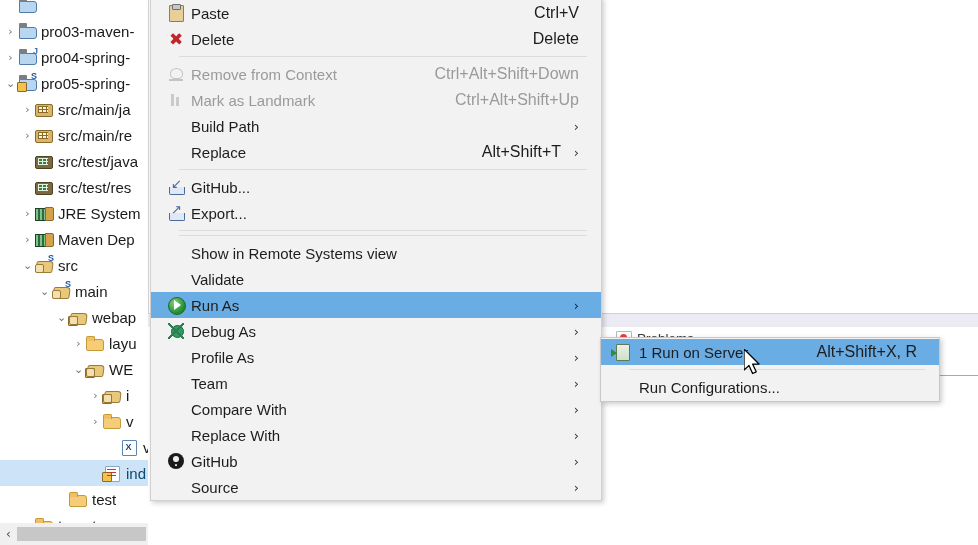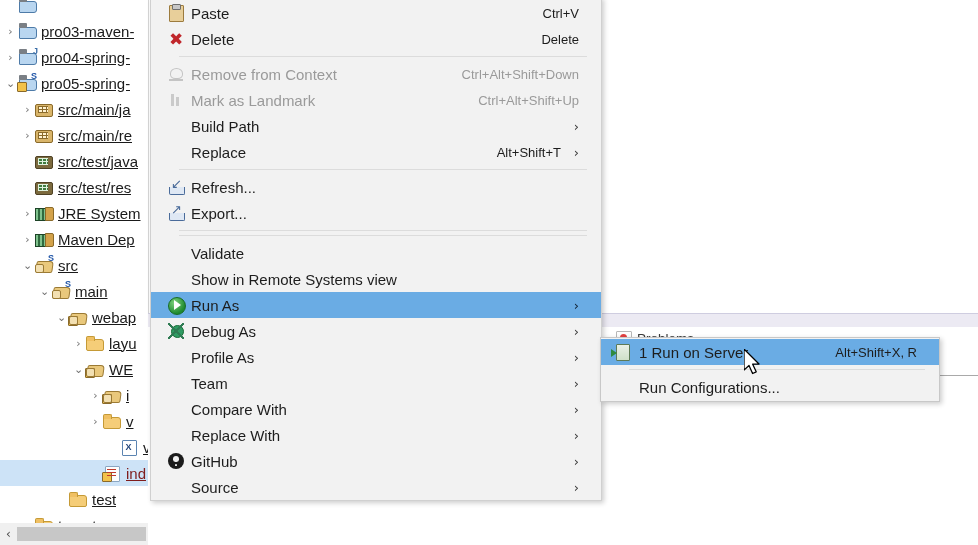--- a/index.html
+++ b/index.html
@@ -51,23 +51,23 @@
   }
   .tree-rows{position:absolute;left:0;top:-8px;width:148px;}
   .trow{
     height:26px;display:flex;align-items:center;white-space:nowrap;
     font-size:15px;color:#1a1a1a;position:relative;
   }
   .trow .twist{
     width:13px;flex:0 0 13px;text-align:center;color:#6f6f6f;font-size:11px;
     font-family:"DejaVu Sans", sans-serif;line-height:1;
   }
-  .trow .tlabel{margin-left:5px;overflow:hidden;text-decoration:underline;}
+  .trow .tlabel{margin-left:5px;overflow:hidden;}
   .trow.sel{background:#cde3f7;}
-  .trow.sel .tlabel{color:#7f1d1d;}
+  .trow.sel .tlabel{color:#0c4a6e;}
 
   
   .ico{position:relative;width:19px;height:16px;flex:0 0 19px;}
   .ico.folder::before{
     content:"";position:absolute;left:1px;top:4px;width:16px;height:10px;
     background:#f5cd78;border:1px solid #c59a36;border-radius:1px 3px 2px 2px;
   }
   .ico.folder::after{
     content:"";position:absolute;left:1px;top:1px;width:7px;height:4px;
     background:#f0c063;border:1px solid #c59a36;border-bottom:none;border-radius:2px 2px 0 0;
@@ -183,21 +183,21 @@
   }
   .mi{
     position:relative;display:flex;align-items:center;height:26px;
     padding-left:14px;padding-right:22px;
     font-size:15px;color:#1d1d1d;white-space:nowrap;
   }
   .mi.hl{background:#6aace4;}
   .mi.disabled{color:#9a9a9a;}
   .mi .micon{width:26px;flex:0 0 26px;position:relative;height:18px;}
   .mi .mlabel{flex:1;}
-  .mi .maccel{color:#1d1d1d;font-size:13px;margin-left:20px;}
+  .mi .maccel{color:#1d1d1d;font-size:16px;margin-left:20px;}
   .mi.disabled .maccel{color:#9a9a9a;text-align:center;}
   .mi .marrow{
     width:10px;text-align:right;font-size:13px;color:#3a3a3a;margin-left:8px;
     font-family:"DejaVu Sans", sans-serif;
   }
   .mi.hl .marrow{color:#123}
   .msep{height:1px;background:#dcdcdc;margin:4px 14px 4px 28px;}
 
   
   .mic{position:absolute;left:2px;top:0;width:18px;height:18px;}
@@ -495,37 +495,37 @@
         <span class="micon"></span>
         <span class="mlabel">Replace</span>
         <span class="maccel">Alt+Shift+T</span>
         <span class="marrow">›</span>
       </div>
       <div class="msep"></div>
       <div class="mi">
         <span class="micon">
           <span class="mic import"></span>
         </span>
-        <span class="mlabel">Refresh...</span>
+        <span class="mlabel">GitHub...</span>
       </div>
       <div class="mi">
         <span class="micon">
           <span class="mic export"></span>
         </span>
         <span class="mlabel">Export...</span>
       </div>
       <div class="msep"></div>
       <div class="msep"></div>
       <div class="mi">
         <span class="micon"></span>
+        <span class="mlabel">Show in Remote Systems view</span>
+      </div>
+      <div class="mi">
+        <span class="micon"></span>
         <span class="mlabel">Validate</span>
-      </div>
-      <div class="mi">
-        <span class="micon"></span>
-        <span class="mlabel">Show in Remote Systems view</span>
       </div>
       <div class="mi hl">
         <span class="micon">
           <span class="mic run"></span>
         </span>
         <span class="mlabel">Run As</span>
         <span class="marrow">›</span>
       </div>
       <div class="mi">
         <span class="micon">

